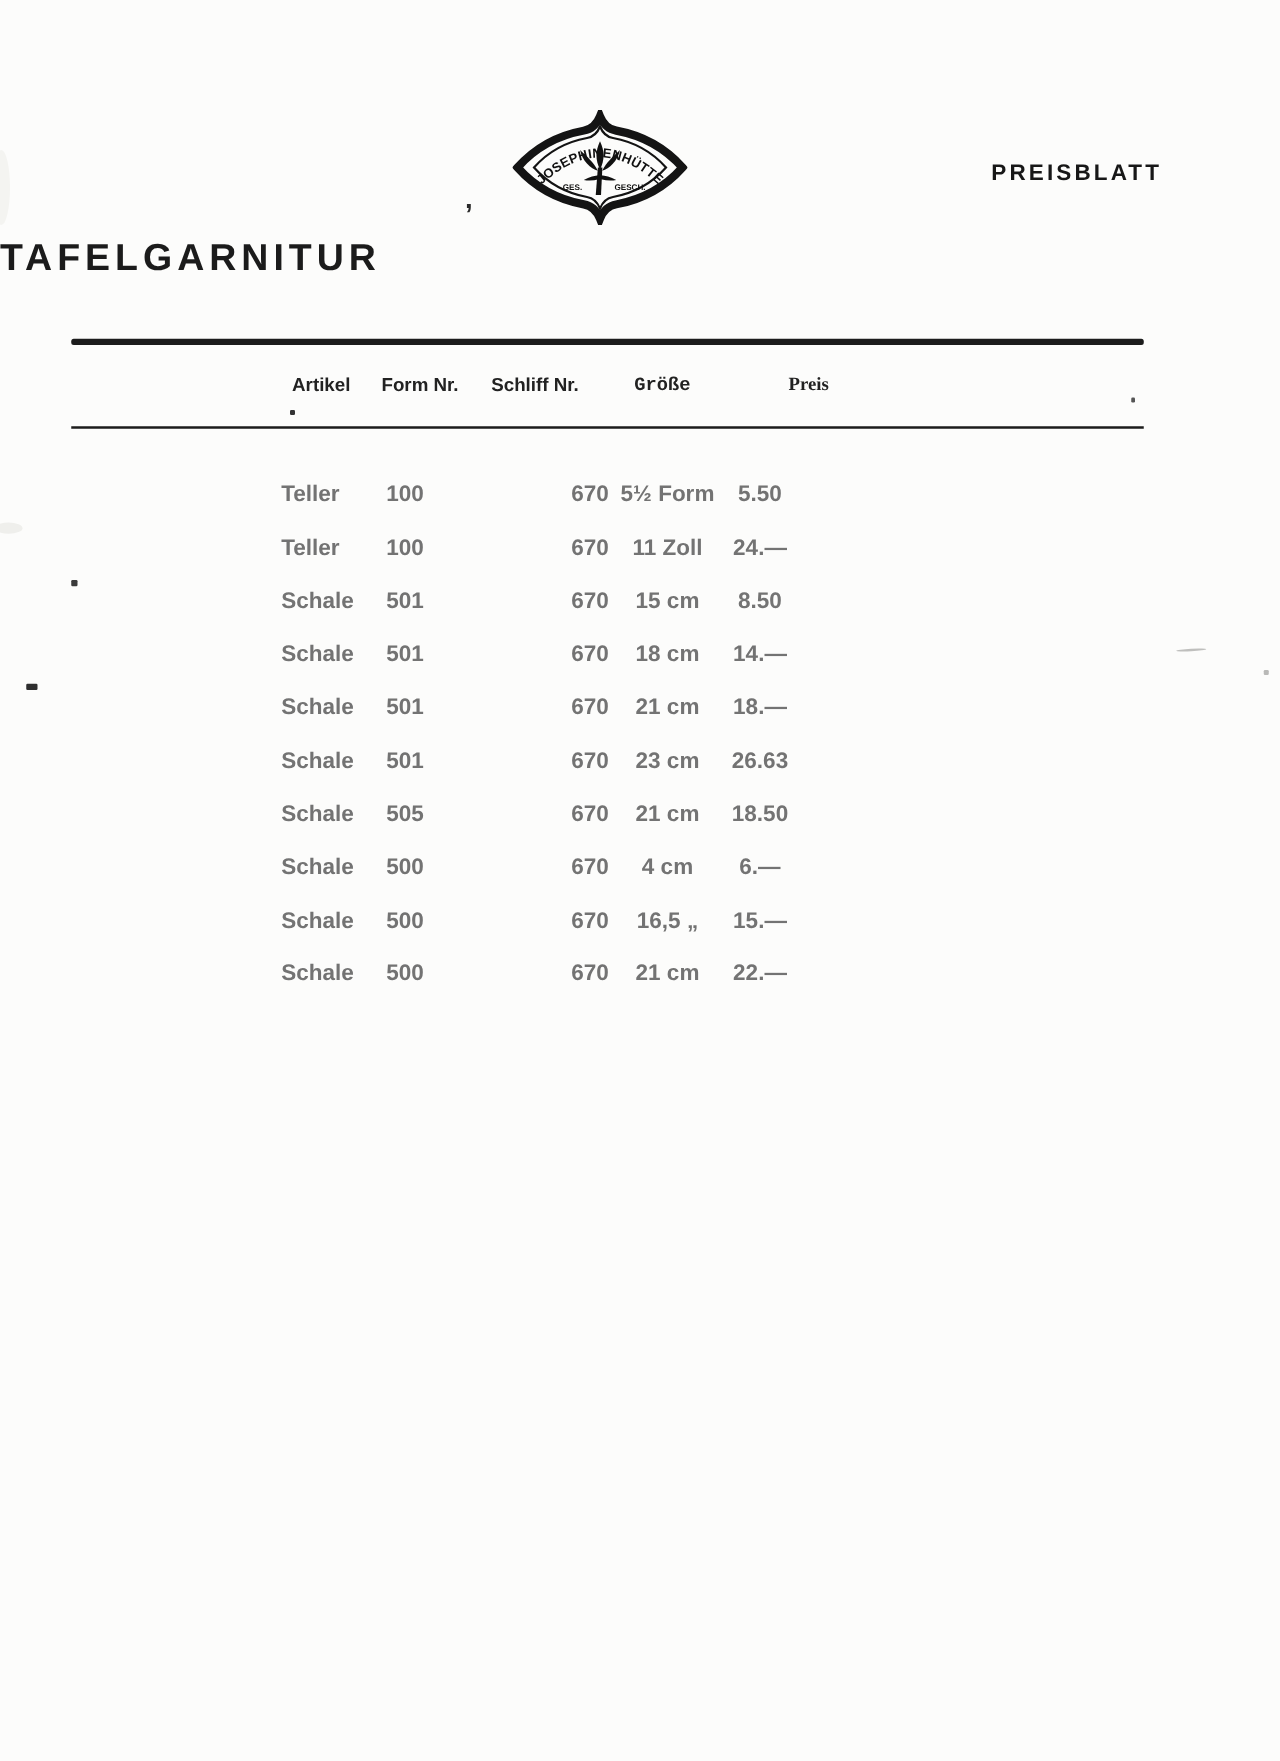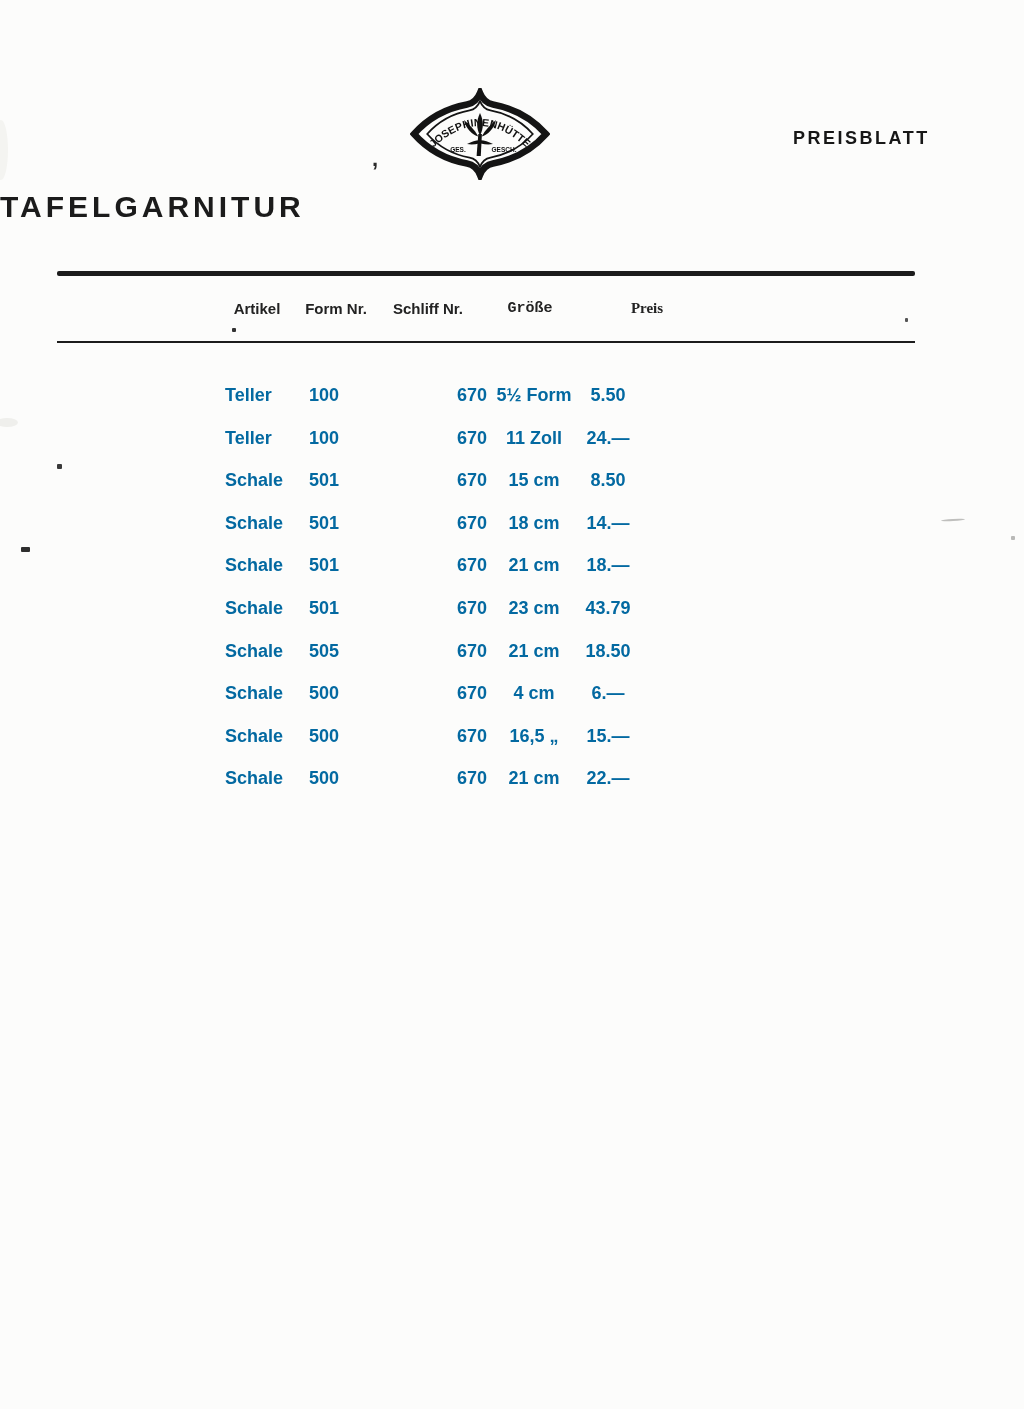--- a/index.html
+++ b/index.html
@@ -42,21 +42,21 @@
   .th-artikel { left: 197px; }
   .th-form    { left: 276px; }
   .th-schliff { left: 368px; }
   .th-groesse { left: 470px; font-family: Liberation Mono, monospace; }
   .th-preis   { left: 587px; font-family: Liberation Serif, serif; }
 
   
   .trow { position: absolute; left: 0; width: 1024px; height: 24px; }
   .cell {
     position: absolute; top: 0;
-    font-size: 18px; font-weight: 700; color: #0369a1;
+    font-size: 18px; font-weight: 700; color: #737373;
     white-space: nowrap;
   }
   .cell-artikel { left: 225px; }
   .cell-form    { left: 264px; width: 120px; text-align: center; }
   .cell-schliff { left: 367px; width: 120px; text-align: right; }
   .cell-groesse { left: 474px; width: 120px; text-align: center; }
   .cell-preis   { left: 548px; width: 120px; text-align: center; }
 
   
   .artifact { position: absolute; color: #2a2a2a; }
@@ -174,21 +174,21 @@
       <span class="cell cell-form">501</span>
       <span class="cell cell-schliff">670</span>
       <span class="cell cell-groesse">21 cm</span>
       <span class="cell cell-preis">18.—</span>
     </div>
       <div class="trow" style="top: 598px;">
       <span class="cell cell-artikel">Schale</span>
       <span class="cell cell-form">501</span>
       <span class="cell cell-schliff">670</span>
       <span class="cell cell-groesse">23 cm</span>
-      <span class="cell cell-preis">43.79</span>
+      <span class="cell cell-preis">26.63</span>
     </div>
       <div class="trow" style="top: 640.6px;">
       <span class="cell cell-artikel">Schale</span>
       <span class="cell cell-form">505</span>
       <span class="cell cell-schliff">670</span>
       <span class="cell cell-groesse">21 cm</span>
       <span class="cell cell-preis">18.50</span>
     </div>
       <div class="trow" style="top: 683.2px;">
       <span class="cell cell-artikel">Schale</span>

